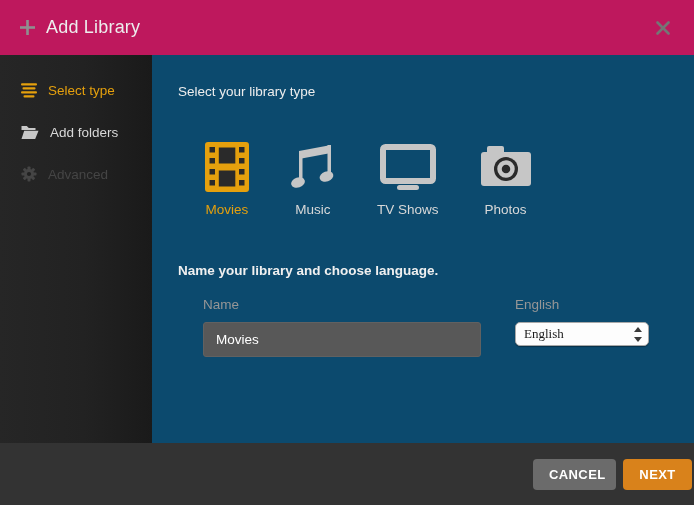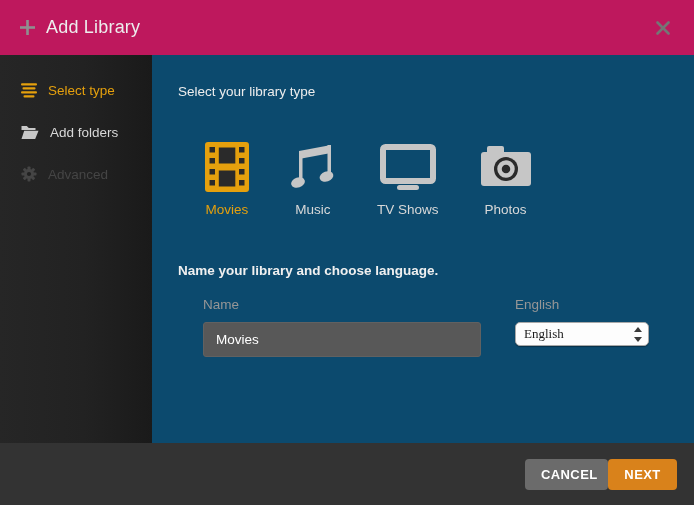--- a/index.html
+++ b/index.html
@@ -35,21 +35,21 @@
   .fields-row { display:flex; margin-top:19px;margin-left:25px; }
   .field-col-name { width:278px; }
   .field-col-lang { margin-left:34px; }
   .field-label { color:#969696; font-size:13.5px; }
   .text-input { margin-top:10px; width:278px; height:35px; background:#585858; border:1px solid #616161; border-radius:3px; color:#ffffff; font-size:13.5px; font-family:"Liberation Sans",sans-serif; padding:0 12px; outline:none; }
   .select-box { margin-top:10px; width:134px; height:24px; background:#fdfdfd; border:1px solid #a8a8a8; border-radius:5px; box-shadow:0 1px 1px rgba(0,0,0,.35); display:flex; align-items:center; padding:0 8px; cursor:pointer; position:relative;font-family:Liberation Serif, serif; }
   .select-value { font-size:13px; color:#1a1a1a; }
   .select-arrows { position:absolute; right:6px; top:4px; }
 
   
-  .ftr { height:62px; flex:0 0 auto; background:#333333; display:flex; align-items:center; justify-content:flex-end; padding-right:17px; }
+  .ftr { height:62px; flex:0 0 auto; background:#333333; display:flex; align-items:center; justify-content:flex-end; padding-right:2px; gap:7px; }
   .btn { height:31px; border:none; border-radius:4px; color:#ffffff; font-family:"Liberation Sans",sans-serif; font-size:13px; font-weight:bold; letter-spacing:.4px; cursor:pointer; padding:0 16px; }
   .btn-cancel { background:#6b6b6b; width:83px; }
   .btn-next { background:#d9821b; width:69px; }
 </style>
 </head>
 <body>
 
 <div class="dialog">
 
   <div class="hdr">

